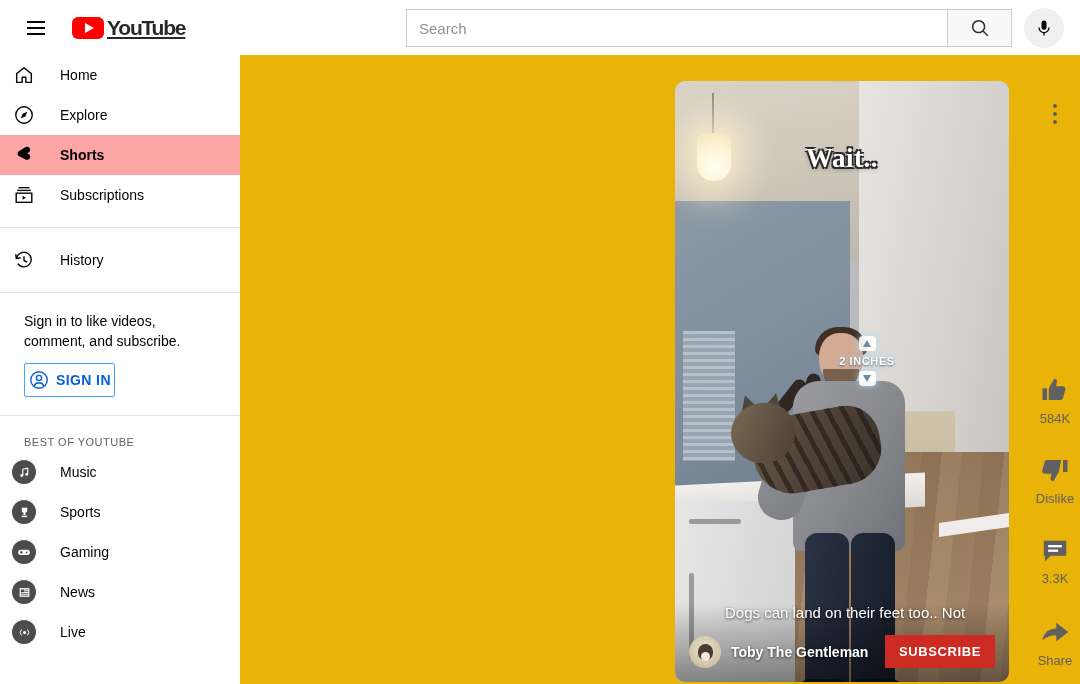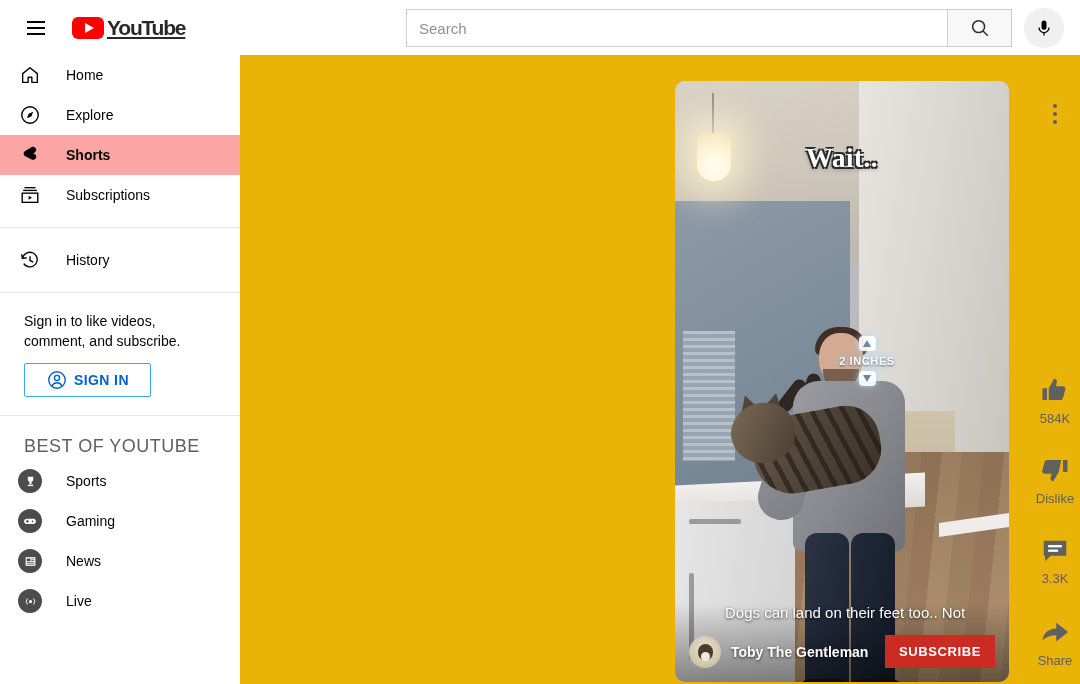--- a/index.html
+++ b/index.html
@@ -60,42 +60,42 @@
     margin-left:12px; cursor:pointer;
   }
 
   
   #sidebar {
     position:absolute; top:55px; left:0; width:240px; height:629px;
     background:#ffffff; overflow:hidden; z-index:20;
   }
   .nav-item {
     display:flex; align-items:center; height:40px;
-    padding-left:18px; cursor:pointer; font-size:14px; color:#030303;
+    padding-left:12px; cursor:pointer; font-size:14px; color:#030303;
   }
   .nav-item .ico {
     width:24px; height:24px; display:flex; align-items:center;
     justify-content:center; margin-right:24px; flex:none;
   }
   .nav-item.active { background:#fca5a5; font-weight:bold; }
   .nav-label { white-space:nowrap; }
   .divider { height:1px; background:#e5e5e5; margin:12px 0; }
 
   #signin-block { padding:6px 24px 0 24px; }
   #signin-text { font-size:14px; color:#030303; line-height:20px; }
   #signin-button {
     margin-top:12px; display:inline-flex; align-items:center;
-    height:34px; padding:0 21px; border:1px solid #3ea6ff;
+    height:34px; padding:0 3px; border:1px solid #3ea6ff;
     border-radius:2px; color:#065fd4; font-size:14px; font-weight:bold;
     letter-spacing:.4px; cursor:pointer; background:#fff;
   }
   #signin-button .ico { margin-right:6px; display:flex; }
 
   #best-header {
-    padding:8px 24px 4px 24px; font-size:18px; font-weight:500;
+    padding:8px 24px 4px 24px; font-size:11px; font-weight:500;
     color:#606060; letter-spacing:.5px;
   }
   .cat-item .circle {
     width:24px; height:24px; border-radius:50%; background:#4c4c4c;
     display:flex; align-items:center; justify-content:center;
     color:#fff; font-size:12px;
   }
 
   
   #content {
@@ -357,20 +357,32 @@
         </svg>
       </span>
       <span>SIGN IN</span>
     </div>
   </div>
 
   <div class="divider" style="margin-top:18px;"></div>
 
   <div id="best-header">BEST OF YOUTUBE</div>
 
+  <div class="nav-item cat-item">
+    <span class="ico">
+      <span class="circle">
+          <svg width="13" height="13" viewBox="0 0 24 24">
+        <path d="M9 17V6l9-2v11" fill="none" stroke="#fff" stroke-width="2"></path>
+        <circle cx="7" cy="17.5" r="2.6" fill="#fff"></circle>
+            <circle cx="16" cy="15.5" r="2.6" fill="#fff"></circle>
+      </svg>
+        </span>
+    </span>
+    <span class="nav-label">Music</span>
+  </div>
 
   <div class="nav-item cat-item">
     <span class="ico">
       <span class="circle">
           <svg width="13" height="13" viewBox="0 0 24 24">
         <path d="M7 3h10v5a5 5 0 0 1-10 0z" fill="#fff"></path>
         <rect x="10" y="13" width="4" height="4" fill="#fff"></rect>
         <rect x="7" y="18" width="10" height="2.5" fill="#fff"></rect>
       </svg>
         </span>

